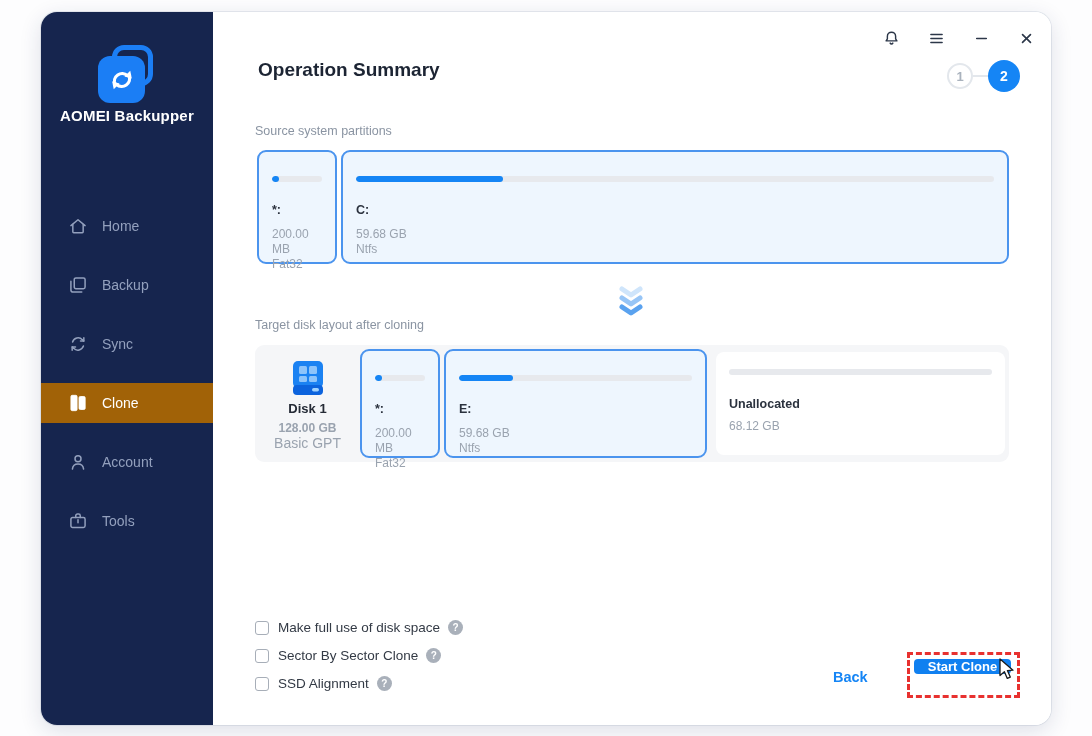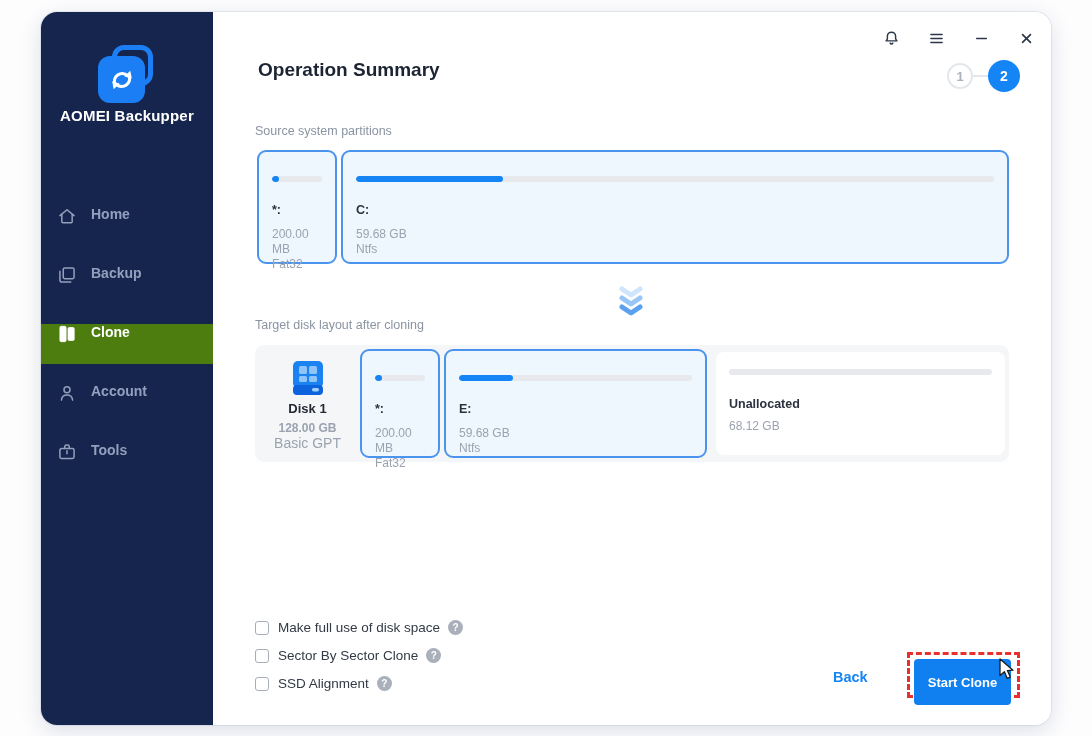--- a/index.html
+++ b/index.html
@@ -17,24 +17,24 @@
 
   
   .sidebar { width:172px; height:100%; background:#16254e; position:relative; flex:0 0 172px; }
   .brand { position:absolute; top:33px; left:0; width:100%; text-align:center; }
   .logo { position:relative; width:64px; height:62px; margin:0 auto; }
   .logo-back { position:absolute; left:17px; top:0; width:41px; height:41px; border:5px solid #1b7ef5; border-radius:12px; }
   .logo-front { position:absolute; left:3px; top:11px; width:47px; height:47px; border-radius:12px; background:#1b7ef5; display:flex; align-items:center; justify-content:center; }
   .brand-name { color:#ffffff; font-size:15px; font-weight:bold; letter-spacing:.2px; }
 
   .nav { position:absolute; top:194px; left:0; width:100%; }
-  .nav-item { height:40px; margin-bottom:19px; display:flex; align-items:flex-start; padding-left:16px; cursor:pointer; color:#93a0bd; font-size:14px; font-weight:700; }
+  .nav-item { height:40px; margin-bottom:19px; display:flex; align-items:center; padding-left:27px; cursor:pointer; color:#93a0bd; font-size:14px; font-weight:400; }
   .nav-item .nav-icon { width:20px; height:20px; margin-right:14px; display:flex; align-items:center; justify-content:center; }
   .nav-item svg { stroke:#93a0bd; }
-  .nav-item.selected { background:#4d7c0f; color:#ffffff; }
+  .nav-item.selected { background:#a16207; color:#ffffff; }
   .nav-item.selected svg { stroke:#ffffff; }
 
   
   .main { position:relative; flex:1; background:#ffffff; }
 
   .titlebar { position:absolute; top:15px; right:14px; display:flex; align-items:center; gap:23px; }
   .tb-btn { width:22px; height:22px; display:flex; align-items:center; justify-content:center; cursor:pointer; }
 
   .page-title { position:absolute; left:45px; top:47px; font-size:19px; font-weight:bold; color:#1c2433; }
   .page-subtitle { position:absolute; left:45px; top:84px; font-size:13px; color:#9aa5b1; }
@@ -77,21 +77,21 @@
 
   .options { position:absolute; left:42px; top:603px; }
   .opt-row { display:flex; align-items:flex-end; height:20px; margin-bottom:8px; }
   .opt-box { width:14px; height:14px; border:1.5px solid #a7aeb8; border-radius:3px; background:#fff; margin-right:9px; cursor:pointer; flex:0 0 14px; }
   .opt-label { font-size:13.5px; color:#333a45; margin-right:8px; }
   .opt-help { width:15px; height:15px; border-radius:50%; background:#a9b0ba; color:#fff; font-size:10px; font-weight:bold; display:flex; align-items:center; justify-content:center; cursor:pointer; }
 
   .back-link { position:absolute; left:620px; top:657px; font-size:14.5px; font-weight:bold; color:#1585f5; cursor:pointer; }
   .annotation-box { position:absolute; left:694px; top:640px; width:113px; height:46px; border:3px dashed #e8312f; }
   .start-btn {
-    position:absolute; left:701px; top:647px; width:97px; height:46px;
+    position:absolute; left:701px; top:647px; width:97px; height:15px;
     background:#1080f0; border:none; border-radius:4px; color:#fff;
     font-family:"Liberation Sans", sans-serif; font-size:13px; font-weight:bold; cursor:pointer;
   }
   .cursor { position:absolute; left:786px; top:646px; pointer-events:none; }
 </style>
 </head>
 <body>
 
 <div class="stage">
   <div class="window">
@@ -124,20 +124,31 @@
         </div>
         <div class="nav-item">
           <span class="nav-icon">
             <svg width="20" height="20" viewBox="0 0 24 24" fill="none" stroke-width="1.8" stroke-linecap="round" stroke-linejoin="round">
               <rect x="7.5" y="3.5" width="13" height="13" rx="2"></rect>
                 <path d="M16.5 20.5H6A2.5 2.5 0 0 1 3.5 18V7.5"></path>
             </svg>
           </span>
           <span>Backup</span>
         </div>
+        <div class="nav-item">
+          <span class="nav-icon">
+            <svg width="20" height="20" viewBox="0 0 24 24" fill="none" stroke-width="1.8" stroke-linecap="round" stroke-linejoin="round">
+              <path d="M5.5 9.5a7 7 0 0 1 11.7-2.7L19 8.5"></path>
+                <path d="M19 4.5v4h-4"></path>
+              <path d="M18.5 14.5a7 7 0 0 1-11.7 2.7L5 15.5"></path>
+                <path d="M5 19.5v-4h4"></path>
+            </svg>
+          </span>
+          <span>Sync</span>
+        </div>
         <div class="nav-item selected">
           <span class="nav-icon">
             <svg width="20" height="20" viewBox="0 0 24 24" fill="none">
               <rect x="3.5" y="2.8" width="7.4" height="18.4" rx="1.6" fill="#ffffff"></rect>
               <rect x="13.2" y="4.2" width="7.4" height="15.6" rx="1.6" fill="#ffffff"></rect>
             </svg>
           </span>
           <span>Clone</span>
         </div>
         <div class="nav-item">

